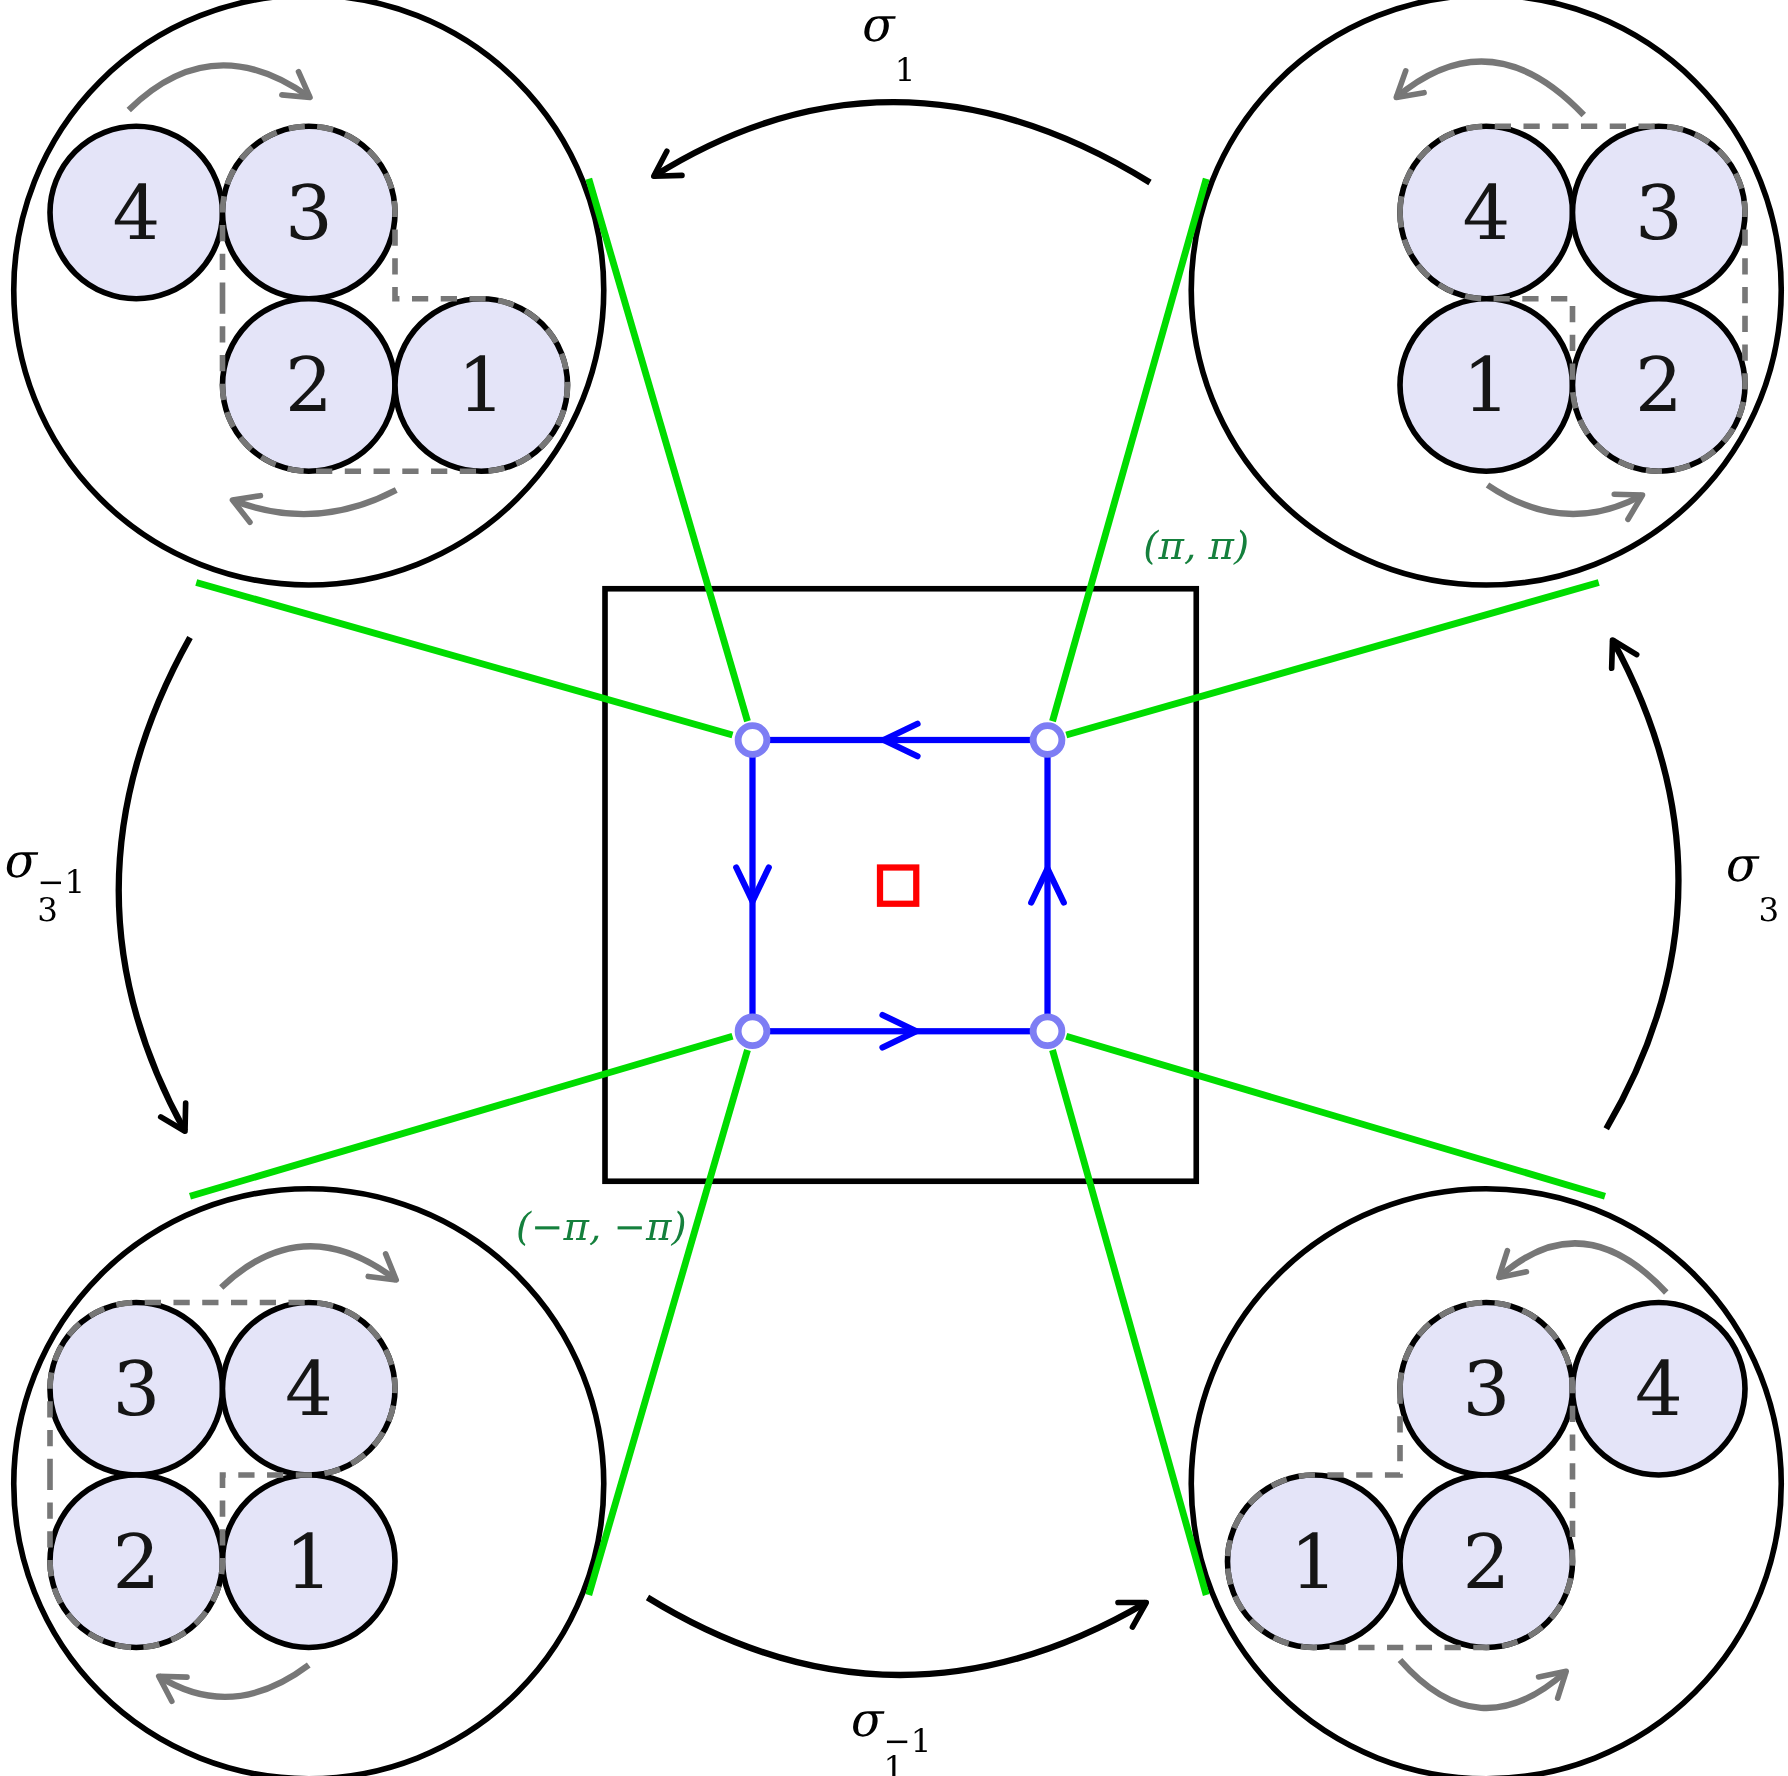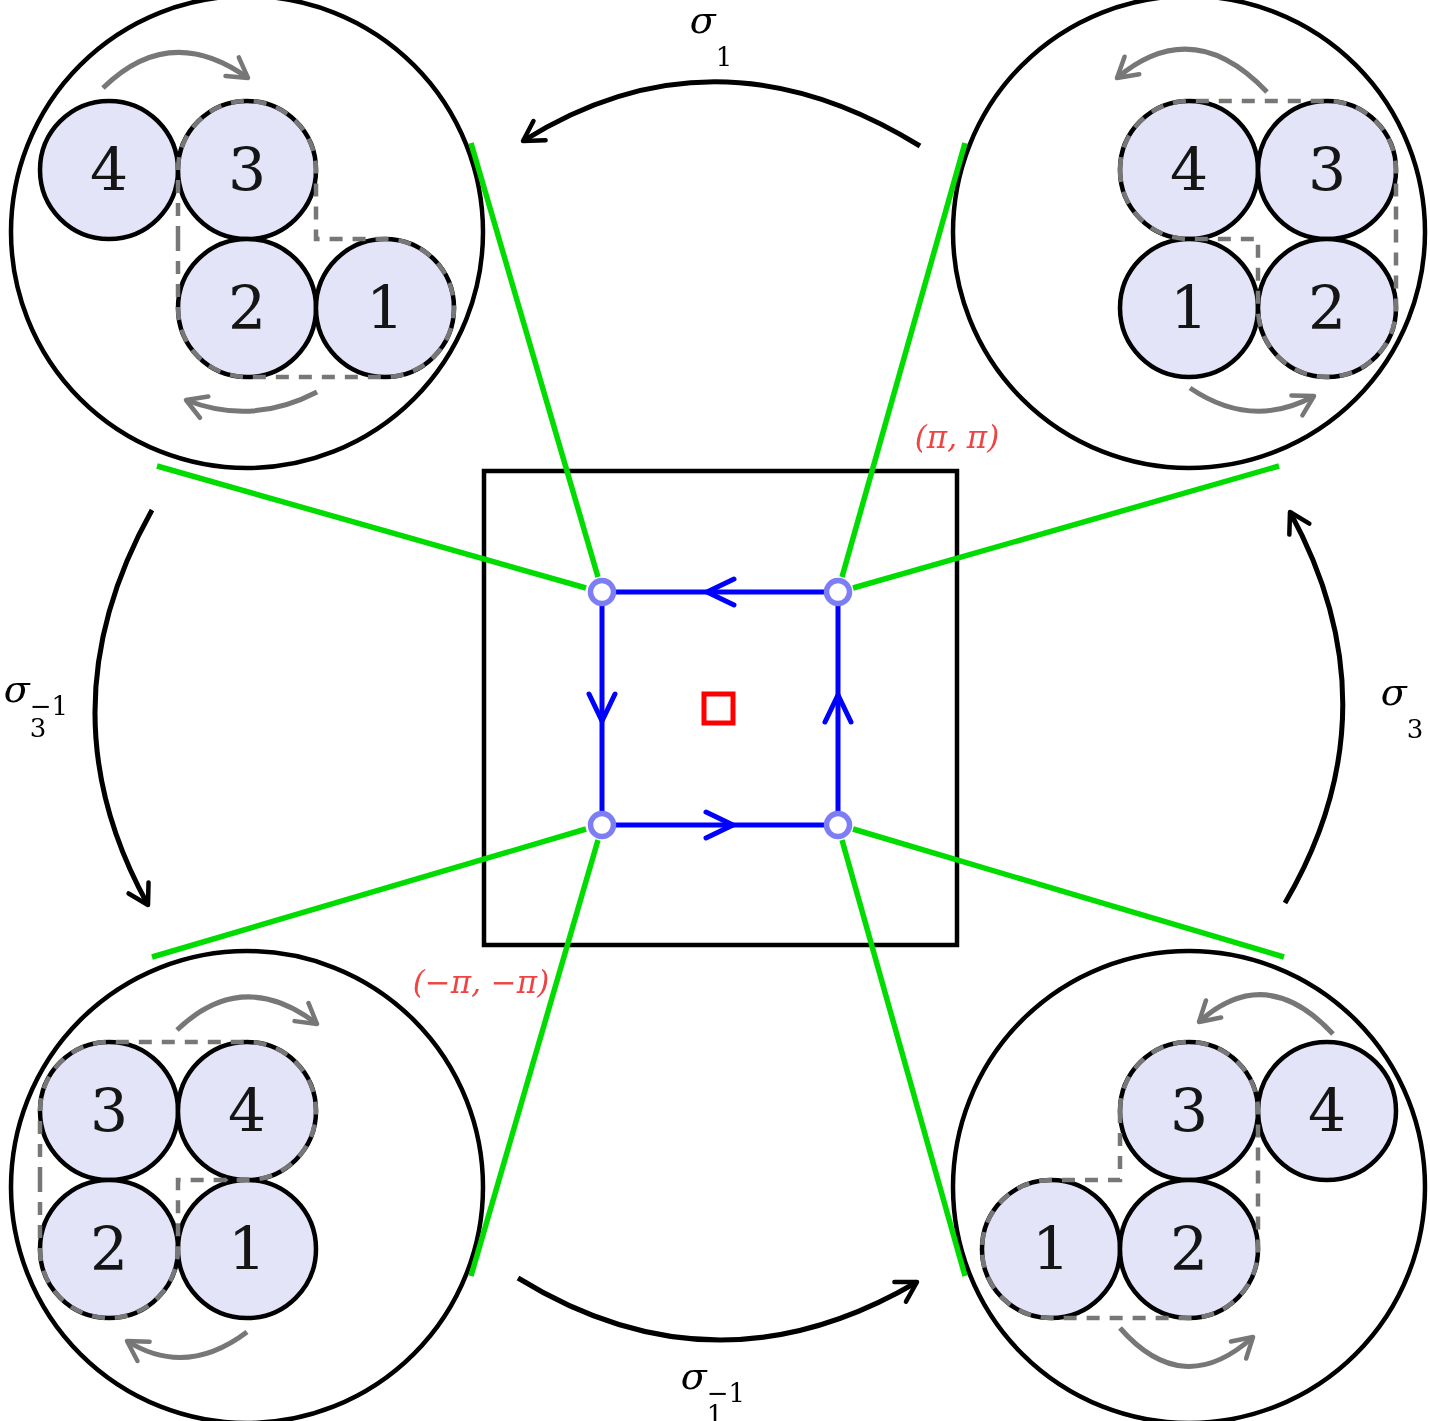--- a/index.html
+++ b/index.html
@@ -5,21 +5,21 @@
   html,body{margin:0;padding:0;background:#fff;}
   #canvas{position:relative;width:1430px;height:1421px;background:#fff;overflow:hidden;
           font-family:"DejaVu Serif","Liberation Serif",serif;}
   #diagram{position:absolute;left:0;top:0;width:1430px;height:1421px;}
   .sigma-label{position:absolute;transform:translate(-50%,-50%);
                font:italic 38px "DejaVu Serif","Liberation Serif",serif;color:#000;white-space:nowrap;}
   .sig-stack{display:inline-flex;flex-direction:column;align-items:flex-start;
              font-size:26px;font-style:normal;line-height:0.85;vertical-align:-0.5em;}
   .sig-sup,.sig-sub{display:block;}
   .coord-label{position:absolute;transform:translate(-50%,-50%);
-               font:italic 31px "DejaVu Serif","Liberation Serif",serif;color:#ef4444;white-space:nowrap;}
+               font:italic 31px "DejaVu Serif","Liberation Serif",serif;color:#15803d;white-space:nowrap;}
 </style>
 </head>
 <body>
 
 <div id="canvas">
 
   <svg id="diagram" viewBox="0 0 1430 1421" xmlns="http://www.w3.org/2000/svg">
     <defs>
       <marker id="ah-gray" viewBox="0 0 10 10" refX="8" refY="5" markerWidth="30" markerHeight="30" markerUnits="userSpaceOnUse" orient="auto">
         <path d="M 1.5 1.2 L 8 5 L 1.5 8.8" fill="none" stroke="#777777" stroke-width="1.5" stroke-linecap="round" stroke-linejoin="round"></path>

